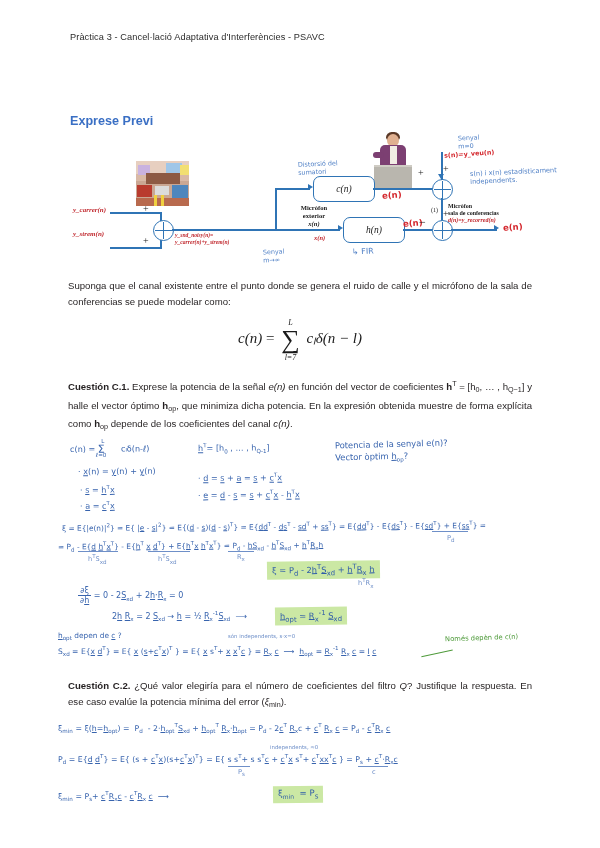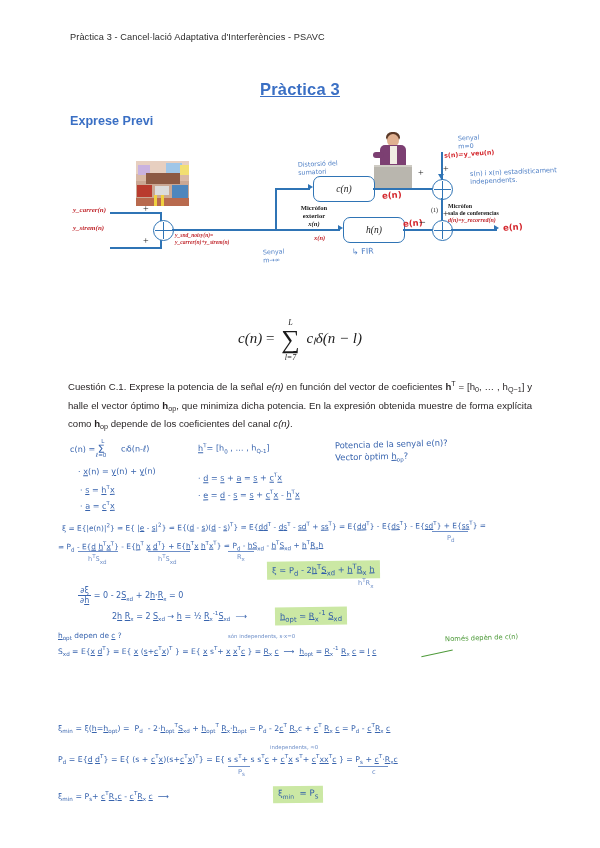--- a/index.html
+++ b/index.html
@@ -21,21 +21,21 @@
     text-decoration:underline;letter-spacing:.2px;
   }
   .section-title{
     position:absolute;left:70px;top:114px;
     font-size:12.6px;font-weight:bold;color:#3a6fc4;
   }
   .para{
     position:absolute;font-size:9.6px;line-height:15.5px;
     color:#231f20;text-align:justify;
   }
-  .para b{font-weight:normal;}
+  .para b{font-weight:bold;}
   .para i{font-style:italic;}
   .vec{font-weight:bold;}
   .sub{font-size:7.2px;vertical-align:-2px;}
   .sup{font-size:7.2px;vertical-align:4px;}
 
   #intro-paragraph{left:68px;top:278px;width:464px;}
   #question-c1{left:68px;top:376px;width:464px;}
   #question-c2{left:68px;top:678px;width:464px;}
 
   
@@ -141,21 +141,20 @@
     position:absolute;border-top:1px solid #6e8fc8;height:3px;
   }
 </style>
 </head>
 <body>
 
 <div class="page">
 
   <div class="running-head">Pràctica 3 - Cancel·lació Adaptativa d'Interferències - PSAVC</div>
 
-  <div class="doc-title">Pràctica 3</div>
 
   <div class="section-title">Exprese Previ</div>
 
   <div class="diagram">
 
     <div class="photo-street">
       <i class="ps1"></i>
         <i class="ps2"></i>
         <i class="ps3"></i>
         <i class="ps11"></i>
@@ -181,21 +180,21 @@
     <div class="wire v" style="left:100px;top:82px;height:17px;"></div>
     <div class="wire h" style="left:50px;top:117px;width:52px;"></div>
     <div class="wire v" style="left:100px;top:101px;height:17px;"></div>
 
     <div class="sumnode" style="left:93px;top:90px;"></div>
 
     <div class="psign" style="left:83px;top:73px;">+</div>
     <div class="psign" style="left:83px;top:105px;">+</div>
 
     <div class="redlbl" style="left:13px;top:76px;"><span>y_carrer(n)</span></div>
-    <div class="redlbl" style="left:13px;top:94px;"><span>y_strem(n)</span></div>
+    <div class="redlbl" style="left:13px;top:100px;"><span>y_strem(n)</span></div>
 
     <div class="redlbl" style="left:115px;top:102px;font-size:5.6px;line-height:7px;white-space:normal;width:85px;">
       <span>y_snd_noisy(n)= y_carrer(n)+y_strem(n)</span>
     </div>
 
     <div class="wire h" style="left:112px;top:99px;width:105px;"></div>
 
     <div class="wire v" style="left:215px;top:58px;height:42px;"></div>
 
     <div class="wire h" style="left:215px;top:58px;width:35px;"></div>
@@ -249,20 +248,21 @@
     <div style="position:absolute;left:434px;top:95px;width:0;height:0;border-left:5px solid #2f74b5;border-top:3.5px solid transparent;border-bottom:3.5px solid transparent;"></div>
     <div class="hand-red" style="left:443px;top:92px;"><span>e(n)</span></div>
 
     <div class="hand" style="left:238px;top:30px;">Distorsió del<br>sumatori</div>
     <div class="hand" style="left:398px;top:4px;">Senyal<br>m=0</div>
     <div class="hand" style="left:203px;top:118px;">Senyal<br>m→∞</div>
     <div class="hand" style="left:292px;top:118px;font-size:8px;">↳ FIR</div>
     <div class="hand" style="left:410px;top:38px;font-size:6.6px;">s(n) i x(n) estadísticament<br>independents.</div>
   </div>
 
+  <div class="para" id="intro-paragraph">Suponga que el canal existente entre el punto donde se genera el ruido de calle y el micrófono de la sala de conferencias se puede modelar como:</div>
 
   <div class="display-eq">
     <span class="it">c(n)</span>
     <span>=</span>
     <span class="sigma-wrap">
       <span class="sig-top">L</span>
       <span class="sigma-glyph">∑</span>
       <span class="sig-bot">l=7</span>
     </span>
     <span class="it">cₗδ(n − l)</span>
@@ -323,20 +323,24 @@
 
   <div class="hw" style="left:58px;top:631px;font-size:7.4px;"><u>h</u><sub>opt</sub> depen de <u>c</u> ?</div>
   <div class="hw hw-small" style="left:228px;top:633px;font-size:5.4px;">són independents, s·x=0</div>
 
   <div class="hw" style="left:58px;top:645px;font-size:7.6px;">
     S<sub>xd</sub> = E{<u>x</u> <u>d</u><sup>T</sup>} = E{ <u>x</u> (<u>s</u>+<u>c</u><sup>T</sup><u>x</u>)<sup>T</sup> } = E{ <u>x</u> s<sup>T</sup>+ <u>x</u> <u>x</u><sup>T</sup><u>c</u> } = <u>R</u><sub>x</sub> <u>c</u> &nbsp;⟶&nbsp; <u>h</u><sub>opt</sub> = <u>R</u><sub>x</sub><sup>-1</sup> <u>R</u><sub>x</sub> <u>c</u> = <u>I</u> <u>c</u>
   </div>
   <div class="hw-green-txt" style="left:445px;top:634px;">Només depèn de c(n)</div>
   <div style="position:absolute;left:420px;top:643px;width:32px;height:10px;border-bottom:1px solid #4e9a3a;border-right:0;transform:rotate(-12deg);"></div>
 
+  <div class="para" id="question-c2">
+    <b>Cuestión C.2.</b>
+    <span>¿Qué valor elegiría para el número de coeficientes del filtro </span><i>Q</i><span>? Justifique la respuesta. En ese caso evalúe la potencia mínima del error (</span><i>ξ</i><span class="sub">min</span><span>).</span>
+  </div>
 
   <div class="hw" style="left:58px;top:722px;font-size:7.8px;">
     ξ<sub>min</sub> = ξ(<u>h</u>=<u>h</u><sub>opt</sub>) = &nbsp;P<sub>d</sub> &nbsp;- 2·<u>h</u><sub>opt</sub><sup>T</sup><u>S</u><sub>xd</sub> + <u>h</u><sub>opt</sub><sup>T</sup> <u>R</u><sub>x</sub>·<u>h</u><sub>opt</sub> = P<sub>d</sub> - 2<u>c</u><sup>T</sup> <u>R</u><sub>x</sub>c + <u>c</u><sup>T</sup> <u>R</u><sub>x</sub> <u>c</u> = P<sub>d</sub> - <u>c</u><sup>T</sup><u>R</u><sub>x</sub> <u>c</u>
   </div>
 
   <div class="hw hw-small" style="left:270px;top:744px;font-size:5.4px;">independents, ≈0</div>
 
   <div class="hw" style="left:58px;top:753px;font-size:7.8px;">
     P<sub>d</sub> = E{<u>d</u> <u>d</u><sup>T</sup>} = E{ (s + <u>c</u><sup>T</sup><u>x</u>)(s+<u>c</u><sup>T</sup><u>x</u>)<sup>T</sup>} = E{ s s<sup>T</sup>+ s s<sup>T</sup><u>c</u> + <u>c</u><sup>T</sup><u>x</u> s<sup>T</sup>+ <u>c</u><sup>T</sup><u>x</u><u>x</u><sup>T</sup><u>c</u> } = P<sub>s</sub> + <u>c</u><sup>T</sup>·<u>R</u><sub>x</sub><u>c</u>
   </div>

